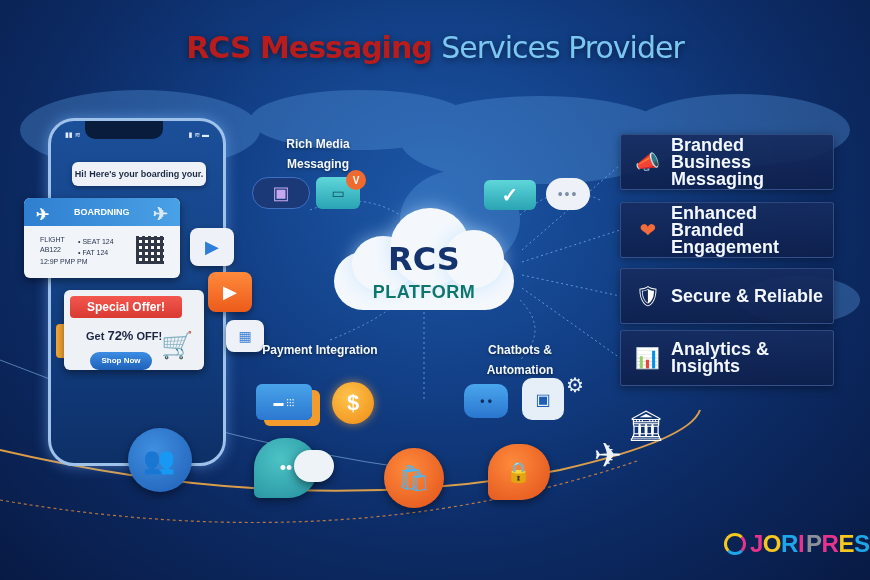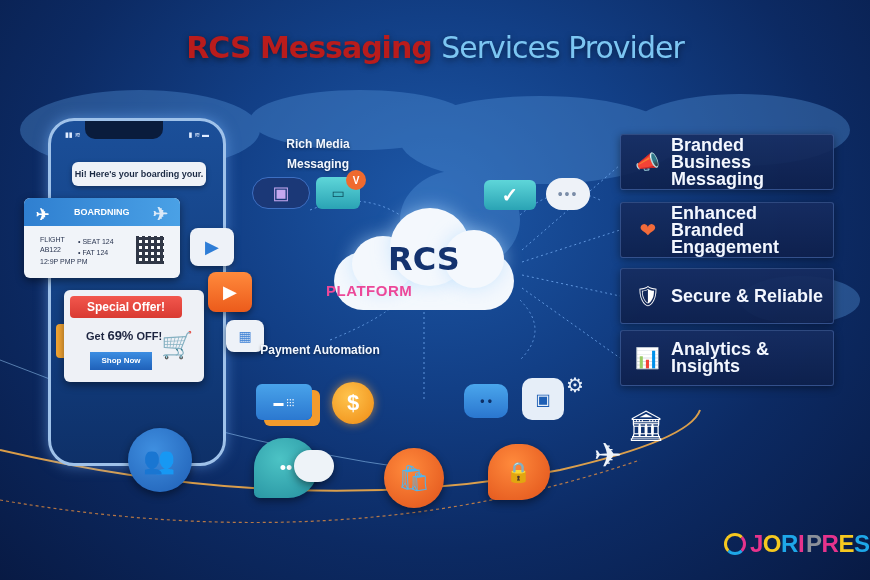--- a/index.html
+++ b/index.html
@@ -58,34 +58,34 @@
   .boarding .s2 { position: absolute; left: 54px; top: 23px; }
   .qr {
     position: absolute; right: 16px; top: 10px; width: 28px; height: 28px;
     background:
       repeating-linear-gradient(90deg, #1c2333 0 3px, transparent 3px 6px),
       repeating-linear-gradient(0deg, #1c2333 0 3px, #fff 3px 6px);
     opacity: 0.9;
   }
 
   .offer {
-    position: absolute; left: 64px; top: 290px; width: 140px; height: 92px;
+    position: absolute; left: 64px; top: 290px; width: 140px; height: 80px;
     background: #eef1f6; border-radius: 6px;
     box-shadow: 0 3px 8px rgba(0,0,0,0.45);
   }
   .offer .tag {
     position: absolute; left: 6px; top: 6px; width: 112px; height: 22px;
     background: linear-gradient(180deg, #f2574d, #d93a32); border-radius: 4px;
     color: #fff; font-weight: bold; font-size: 12px; line-height: 22px; text-align: center;
   }
   .offer .get { position: absolute; left: 22px; top: 38px; font-size: 11px; color: #1d2540; font-weight: bold; }
   .offer .get b { font-size: 13px; }
   .offer .shop {
     position: absolute; left: 26px; top: 62px; width: 62px; height: 18px;
-    background: linear-gradient(180deg, #3c8ee2, #1f61b9); border-radius: 0;
+    background: linear-gradient(180deg, #3c8ee2, #1f61b9); border-radius: 9px;
     color: #fff; font-size: 8px; font-weight: bold; line-height: 18px; text-align: center;
   }
   .offer .cart { position: absolute; right: 10px; top: 40px; font-size: 26px; color: #e8742b; }
   .megaphone-mini { position: absolute; left: 56px; top: 324px; width: 22px; height: 34px; background: #f2a534; border-radius: 4px 10px 4px 4px; }
 
   .app-icon { position: absolute; border-radius: 8px; box-shadow: 0 3px 6px rgba(0,0,0,0.4); display: flex; align-items: center; justify-content: center; }
   .ic-video { left: 190px; top: 228px; width: 44px; height: 38px; background: #eef2f8; color: #2e7dd6; font-size: 18px; }
   .ic-play { left: 208px; top: 272px; width: 44px; height: 40px; background: linear-gradient(180deg,#ff8a3c,#ec5b1b); color: #fff; font-size: 18px; }
   .ic-apps { left: 226px; top: 320px; width: 38px; height: 32px; background: #eef2f8; color: #3b7fd4; font-size: 14px; }
 
@@ -106,21 +106,21 @@
   .i-dollar { left: 332px; top: 382px; width: 42px; height: 42px; border-radius: 50%; background: radial-gradient(circle at 40% 35%, #ffc44d, #ef8b14); color: #fff; font-size: 22px; font-weight: bold; box-shadow: 0 0 10px rgba(255,170,60,0.6); }
   .i-robot1 { left: 464px; top: 384px; width: 44px; height: 34px; background: linear-gradient(180deg,#4aa6ec,#2a76cf); color: #0d2f66; font-size: 12px; font-weight: bold; border-radius: 10px; }
   .i-robot2 { left: 522px; top: 378px; width: 42px; height: 42px; background: #e6eef8; color: #1e5fb5; font-size: 16px; border-radius: 10px; }
   .i-gear { left: 564px; top: 374px; width: 22px; height: 22px; color: #e8f0fa; font-size: 20px; }
 
   
   .cloud { position: absolute; left: 326px; top: 206px; width: 196px; height: 108px; }
   .cloud .c { position: absolute; background: #f4f8fd; border-radius: 50%; box-shadow: 0 0 18px rgba(180,220,255,0.6); }
   .cloud .base { position: absolute; left: 8px; top: 46px; width: 180px; height: 58px; border-radius: 29px; background: #f4f8fd; }
   .cloud-rcs { position: absolute; left: 326px; top: 240px; width: 196px; text-align: center; color: #14336f; font-weight: bold; font-size: 32px; font-family: "DejaVu Sans", sans-serif; }
-  .cloud-plat { position: absolute; left: 326px; top: 282px; width: 196px; color: #ec4899; font-weight: bold; font-size: 15px; letter-spacing: 0.5px; }
+  .cloud-plat { position: absolute; left: 326px; top: 282px; width: 196px; text-align: center; color: #0f766e; font-weight: bold; font-size: 18px; letter-spacing: 0.5px; }
 
   
   .panel {
     position: absolute; left: 620px; width: 214px; height: 56px;
     background: linear-gradient(180deg, rgba(22,44,96,0.92), rgba(14,32,76,0.92));
     border: 1px solid rgba(110,150,220,0.35); border-radius: 3px;
     display: flex; align-items: center; padding-left: 12px;
     box-shadow: 0 2px 8px rgba(0,0,0,0.4);
   }
   .p1 { top: 134px; }
@@ -203,33 +203,34 @@
       <span class="s2">• FAT 124</span>
       <div class="qr"></div>
     </div>
   </div>
 
   <div class="megaphone-mini"></div>
   <div class="offer">
     <div class="tag">Special Offer!</div>
     <div class="get">
       <span>Get</span>
-      <b>69%</b>
+      <b>72%</b>
       <span>OFF!</span>
     </div>
     <div class="shop">Shop Now</div>
     <span class="cart">🛒</span>
   </div>
 
   <div class="app-icon ic-video">▶</div>
   <div class="app-icon ic-play">▶</div>
   <div class="app-icon ic-apps">▦</div>
 
   <div class="feat-label f-rich">Rich Media Messaging</div>
-  <div class="feat-label f-pay">Payment Automation</div>
+  <div class="feat-label f-pay">Payment Integration</div>
+  <div class="feat-label f-chat">Chatbots &amp; Automation</div>
 
   <div class="sm-icon i-img">▣</div>
   <div class="sm-icon i-screen">▭</div>
   <div class="sm-icon i-badge">V</div>
   <div class="sm-icon i-check">✓</div>
   <div class="sm-icon i-dots">•••</div>
   <div class="sm-icon i-card">▬ ⁝⁝⁝</div>
   <div class="sm-icon i-dollar">$</div>
   <div class="sm-icon i-robot1">• •</div>
   <div class="sm-icon i-robot2">▣</div>

